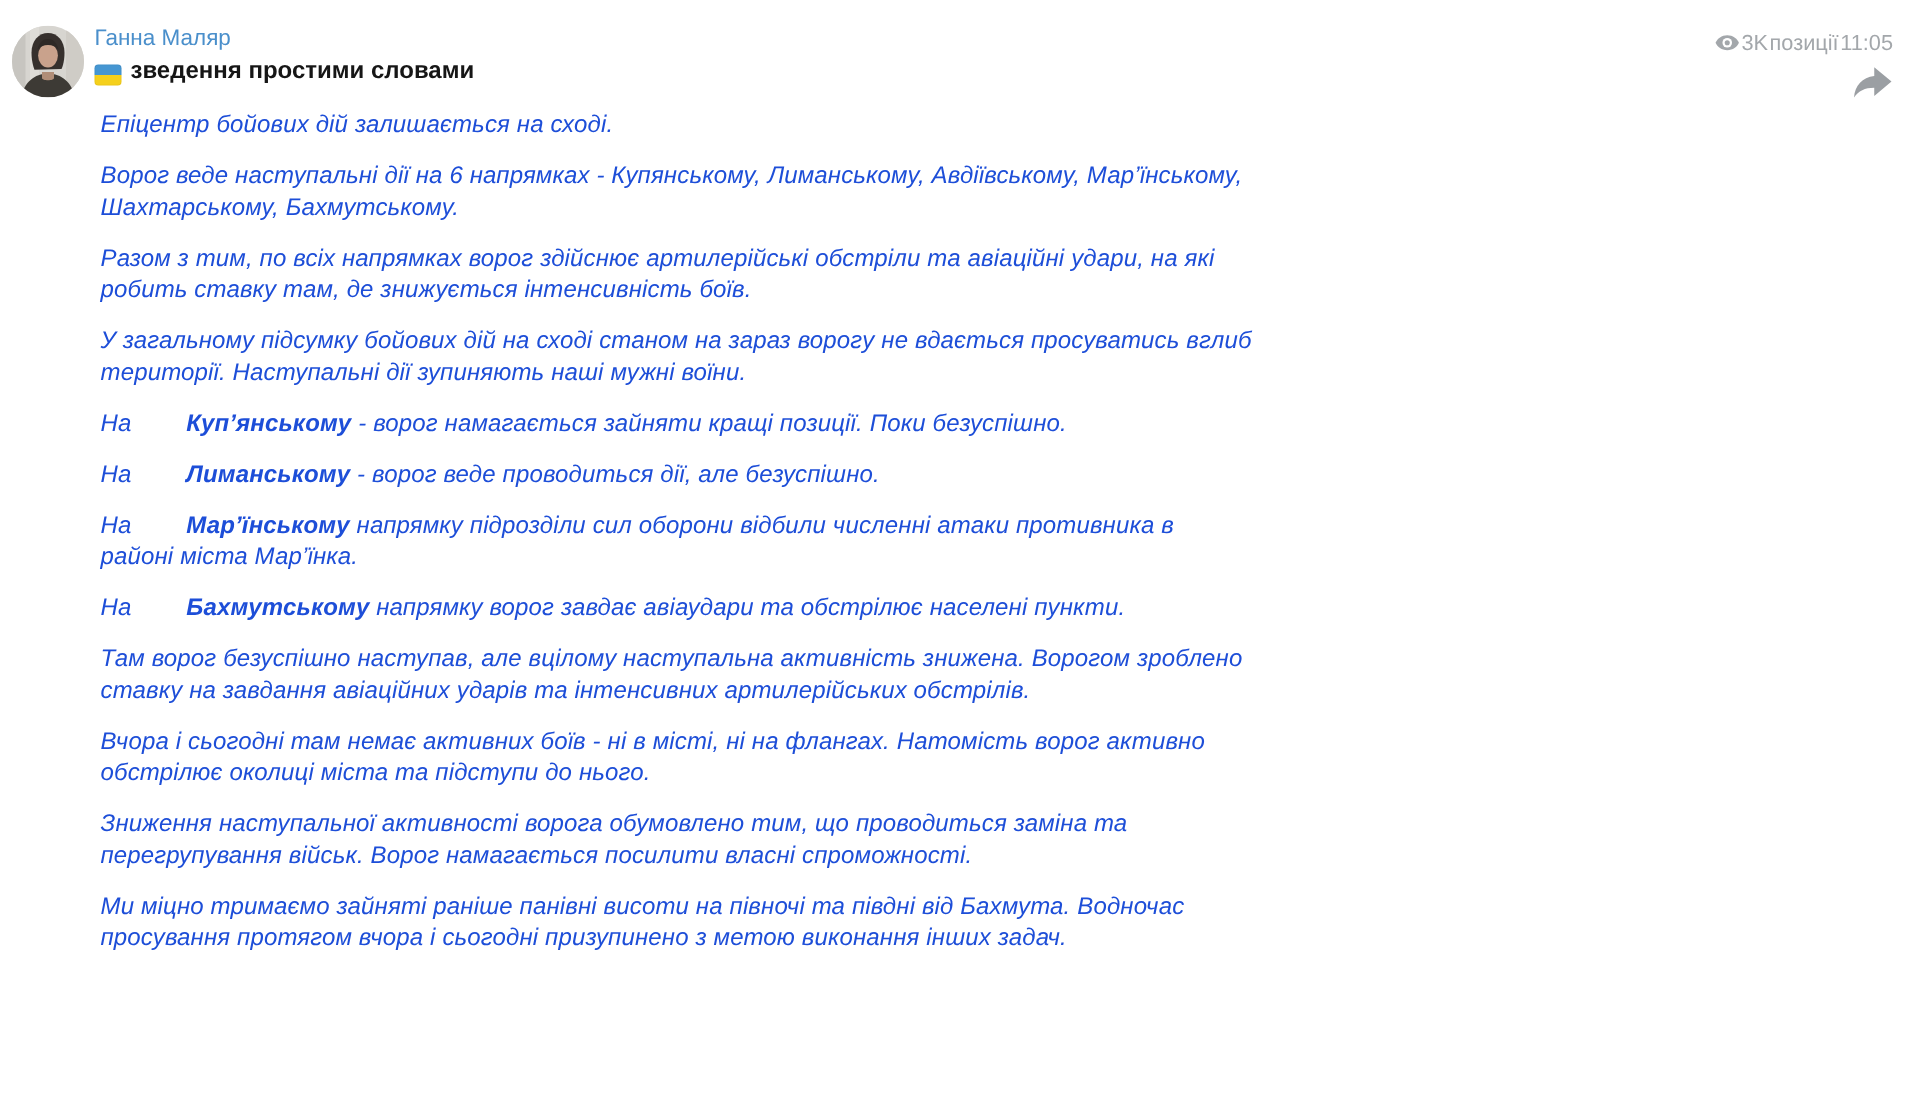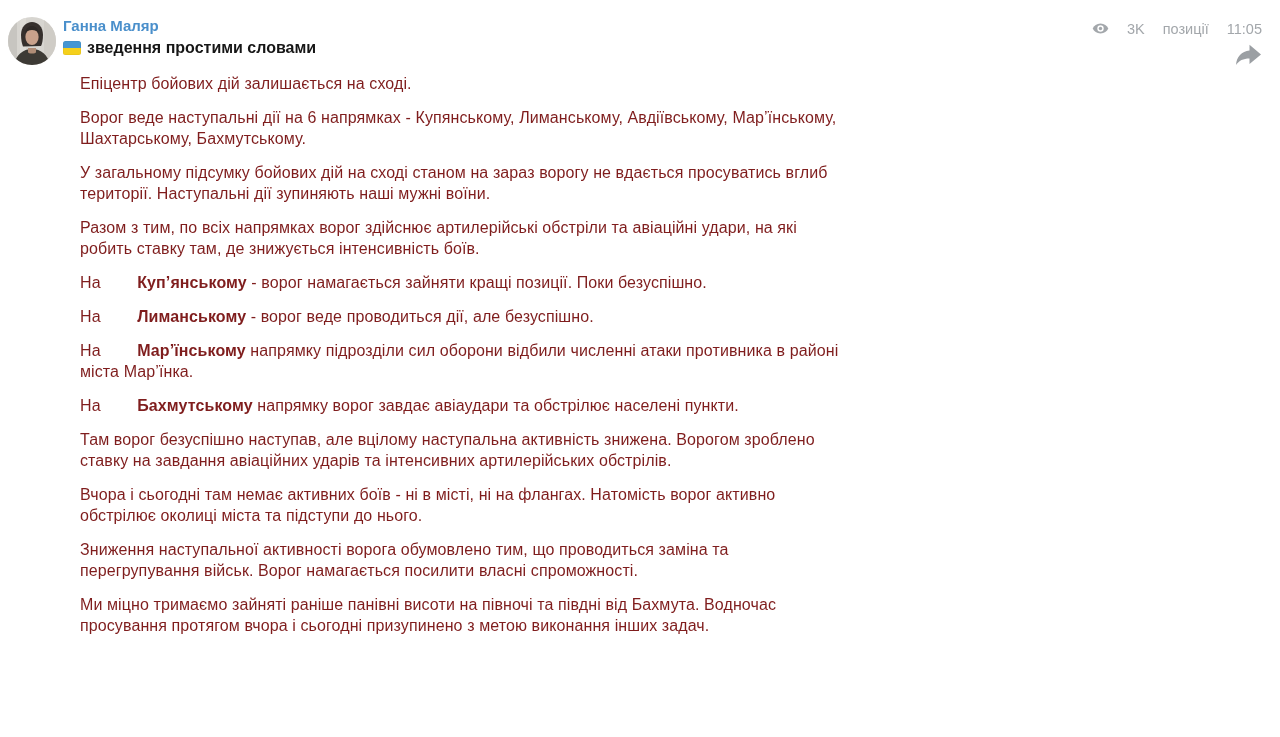--- a/index.html
+++ b/index.html
@@ -15,46 +15,47 @@
     position:absolute; left:598px; top:0; width:80px; height:6px;
     overflow:hidden; opacity:.45;
   }
 
   .avatar {
     position:absolute; left:8px; top:17px; width:48px; height:48px;
     border-radius:50%; overflow:hidden; cursor:pointer;
   }
   .author {
     position:absolute; left:63px; top:17px;
-    font-size:15px; line-height:18px; color:#4a8fcb; cursor:pointer;font-weight:bold;
+    font-size:15px; line-height:18px; color:#4a8fcb; cursor:pointer;
   }
   .title-row {
     position:absolute; left:63px; top:38px;
-    display:flex; align-items:center; gap:6px;
+    display:flex; align-items:flex-end; gap:6px;
     font-size:16px; font-weight:bold; color:#161616; line-height:19px;
   }
   .flag {
     display:inline-block; width:18px; height:14px; border-radius:2.5px;
     background:linear-gradient(180deg,#4596d2 0 50%, #f5d01c 50% 100%);
     box-shadow:0 0 0 .5px rgba(0,0,0,.08) inset;
   }
   .meta {
     position:absolute; top:20px; right:18px;
-    display:flex; align-items:center; gap:18px;
+    display:flex; align-items:center; gap:1px;
     color:#a3a7ab; font-size:14.5px;text-align:center;
   }
   .meta svg { display:block; }
   .share {
     position:absolute; top:44px; right:18px;
     width:27px; height:22px; cursor:pointer;
   }
   .body {
-    position:absolute; left:80px; top:73px; width:768px;
-    font-size:16px; line-height:21px; color:#7f1d1d;
+    position:absolute; left:67px; top:73px; width:768px;
+    font-size:16px; line-height:21px; color:#1d4ed8;
     letter-spacing:.1px;
+    font-style:italic;
   }
   .body p { margin:0 0 13px 0; }
   .body .b { font-weight:bold;margin-left:32px; }
   .body .check { font-weight:bold; font-size:17px; }
 </style>
 </head>
 <body>
 
 <div class="top-clip"></div>
 
@@ -92,22 +93,22 @@
 
 <div class="share">
   <svg width="27" height="22" viewBox="0 0 27 22">
     <path d="M14.5 0.8 26 10.4 14.5 20v-5.5C8.2 14.5 4 16.6 1 21c.6-8.3 5.6-13.5 13.5-14.4z" fill="#9b9fa3"></path>
   </svg>
 </div>
 
 <div class="body">
     <p><span>Епіцентр бойових дій залишається на сході.</span></p>
     <p><span>Ворог веде наступальні дії на 6 напрямках - Купянському, Лиманському, Авдіївському, Мар’їнському, Шахтарському, Бахмутському.</span></p>
+    <p><span>Разом з тим, по всіх напрямках ворог здійснює артилерійські обстріли та авіаційні удари, на які робить ставку там, де знижується інтенсивність боїв.</span></p>
     <p><span>У загальному підсумку бойових дій на сході станом на зараз ворогу не вдається просуватись вглиб території. Наступальні дії зупиняють наші мужні воїни.</span></p>
-    <p><span>Разом з тим, по всіх напрямках ворог здійснює артилерійські обстріли та авіаційні удари, на які робить ставку там, де знижується інтенсивність боїв.</span></p>
     <p><span>На </span><span class="b">Куп’янському</span><span> - ворог намагається зайняти кращі позиції. Поки безуспішно.</span></p>
     <p><span>На </span><span class="b">Лиманському</span><span> - ворог веде проводиться дії, але безуспішно.</span></p>
     <p><span>На </span><span class="b">Мар’їнському</span><span> напрямку підрозділи сил оборони відбили численні атаки противника в районі міста Мар’їнка.</span></p>
     <p><span>На </span><span class="b">Бахмутському</span><span> напрямку ворог завдає авіаудари та обстрілює населені пункти.</span></p>
     <p><span>Там ворог безуспішно наступав, але вцілому наступальна активність знижена. Ворогом зроблено ставку на завдання авіаційних ударів та інтенсивних артилерійських обстрілів.</span></p>
     <p><span>Вчора і сьогодні там немає активних боїв - ні в місті, ні на флангах. Натомість ворог активно обстрілює околиці міста та підступи до нього.</span></p>
     <p><span>Зниження наступальної активності ворога обумовлено тим, що проводиться заміна та перегрупування військ. Ворог намагається посилити власні спроможності.</span></p>
     <p><span>Ми міцно тримаємо зайняті раніше панівні висоти на півночі та півдні від Бахмута. Водночас просування протягом вчора і сьогодні призупинено з метою виконання інших задач.</span></p>
   </div>
 

